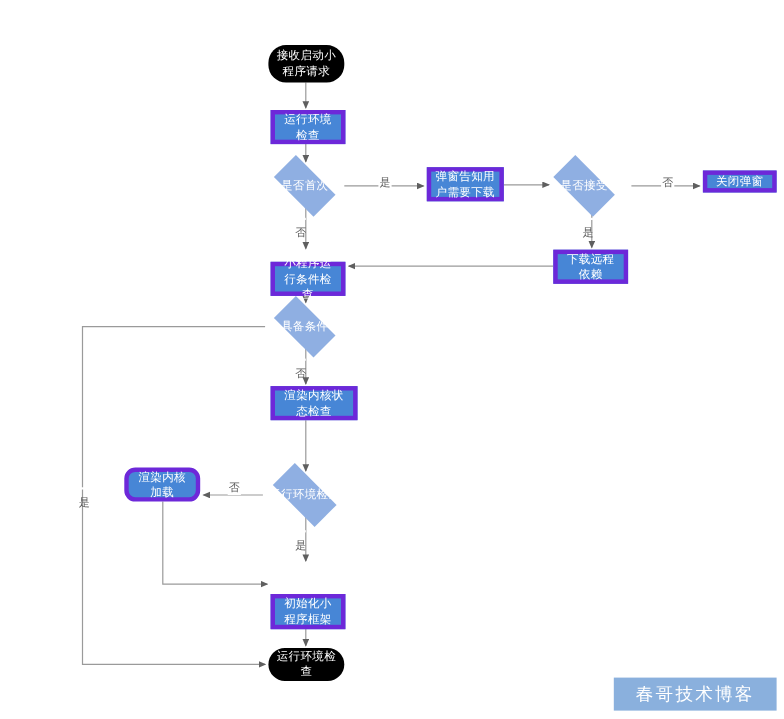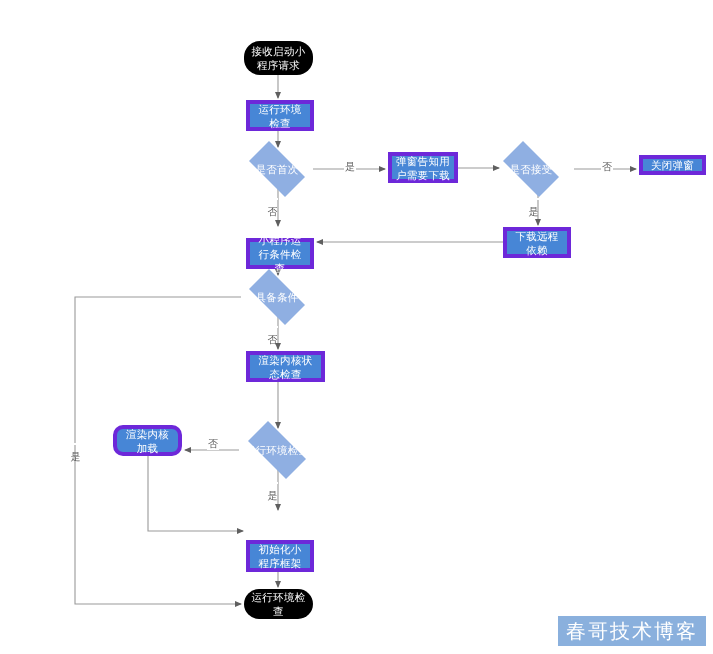--- a/index.html
+++ b/index.html
@@ -88,21 +88,21 @@
   }
   #watermark {
     position: absolute;
     left: 558px;
     top: 616px;
     width: 148px;
     height: 30px;
     background: #8ab0dd;
     color: #ffffff;
     font-family: Liberation Mono, monospace;
-    font-size: 20px;
+    font-size: 16px;
     letter-spacing: 2px;
     display: flex;
     align-items: center;
     justify-content: center;
     z-index: 6;
   }
 </style>
 </head>
 <body>
 

